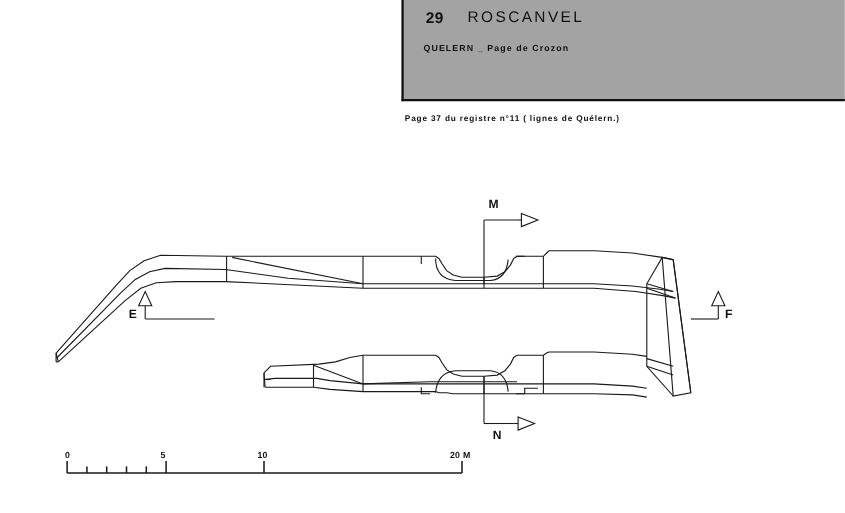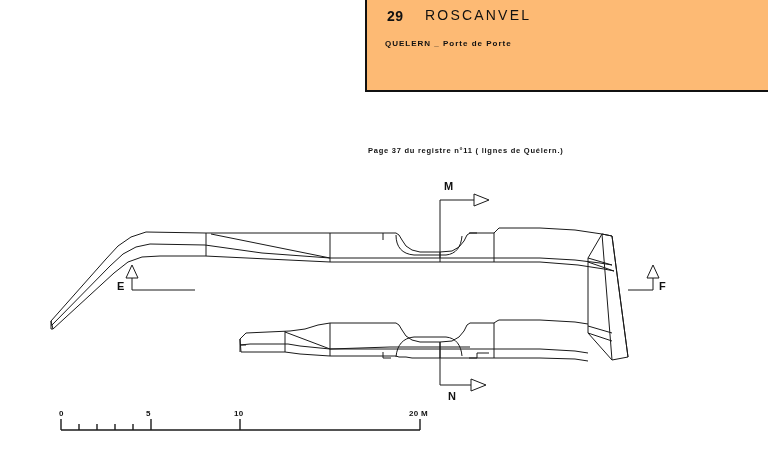--- a/index.html
+++ b/index.html
@@ -20,21 +20,21 @@
   
   #title-block {
     position: absolute;
     left: 365px;
     top: 0px;
     width: 403px;
     height: 92px;
     box-sizing: border-box;
     border-left: 2px solid #111;
     border-bottom: 2px solid #111;
-    background: #fdba74;
+    background: #a3a3a3;
   }
   #title-row-main {
     position: absolute;
     left: 0; top: 0; right: 0; height: 63px;
   }
   #sheet-number {
     position: absolute;
     left: 20px;
     top: 8px;
     font-size: 14px;
@@ -81,21 +81,20 @@
     font-weight: bold;
     letter-spacing: 0.8px;
   }
 
   
   #caption {
     position: absolute;
     left: 368px;
     top: 101px;
     width: 390px;
-    margin-top: 43px;
   }
   .caption-line {
     font-size: 7.5px;
     font-weight: bold;
     letter-spacing: 0.75px;
     line-height: 14px;
     white-space: nowrap;
   }
 
   
@@ -133,21 +132,21 @@
   #scale-label-10 { left: 234px; top: 409px; text-align: right; }
   #scale-label-20 { left: 409px; top: 409px; }
 </style>
 </head>
 <body>
 
 <div id="title-block">
   <div id="title-row-main">
     <span id="sheet-number">29</span>
     <span id="commune-name">ROSCANVEL</span>
-    <span id="site-subtitle">QUELERN _ Porte de Porte</span>
+    <span id="site-subtitle">QUELERN _ Page de Crozon</span>
   </div>
 </div>
 
 <div id="caption">
   <div class="caption-line">Page 37   du  registre n°11 ( lignes de Quélern.)</div>
 </div>
 
 <div id="drawing">
 <svg width="768" height="466" viewBox="0 0 768 466" xmlns="http://www.w3.org/2000/svg">
   <g fill="none" stroke="#1a1a1a" stroke-width="1" stroke-linejoin="miter" stroke-linecap="butt">

